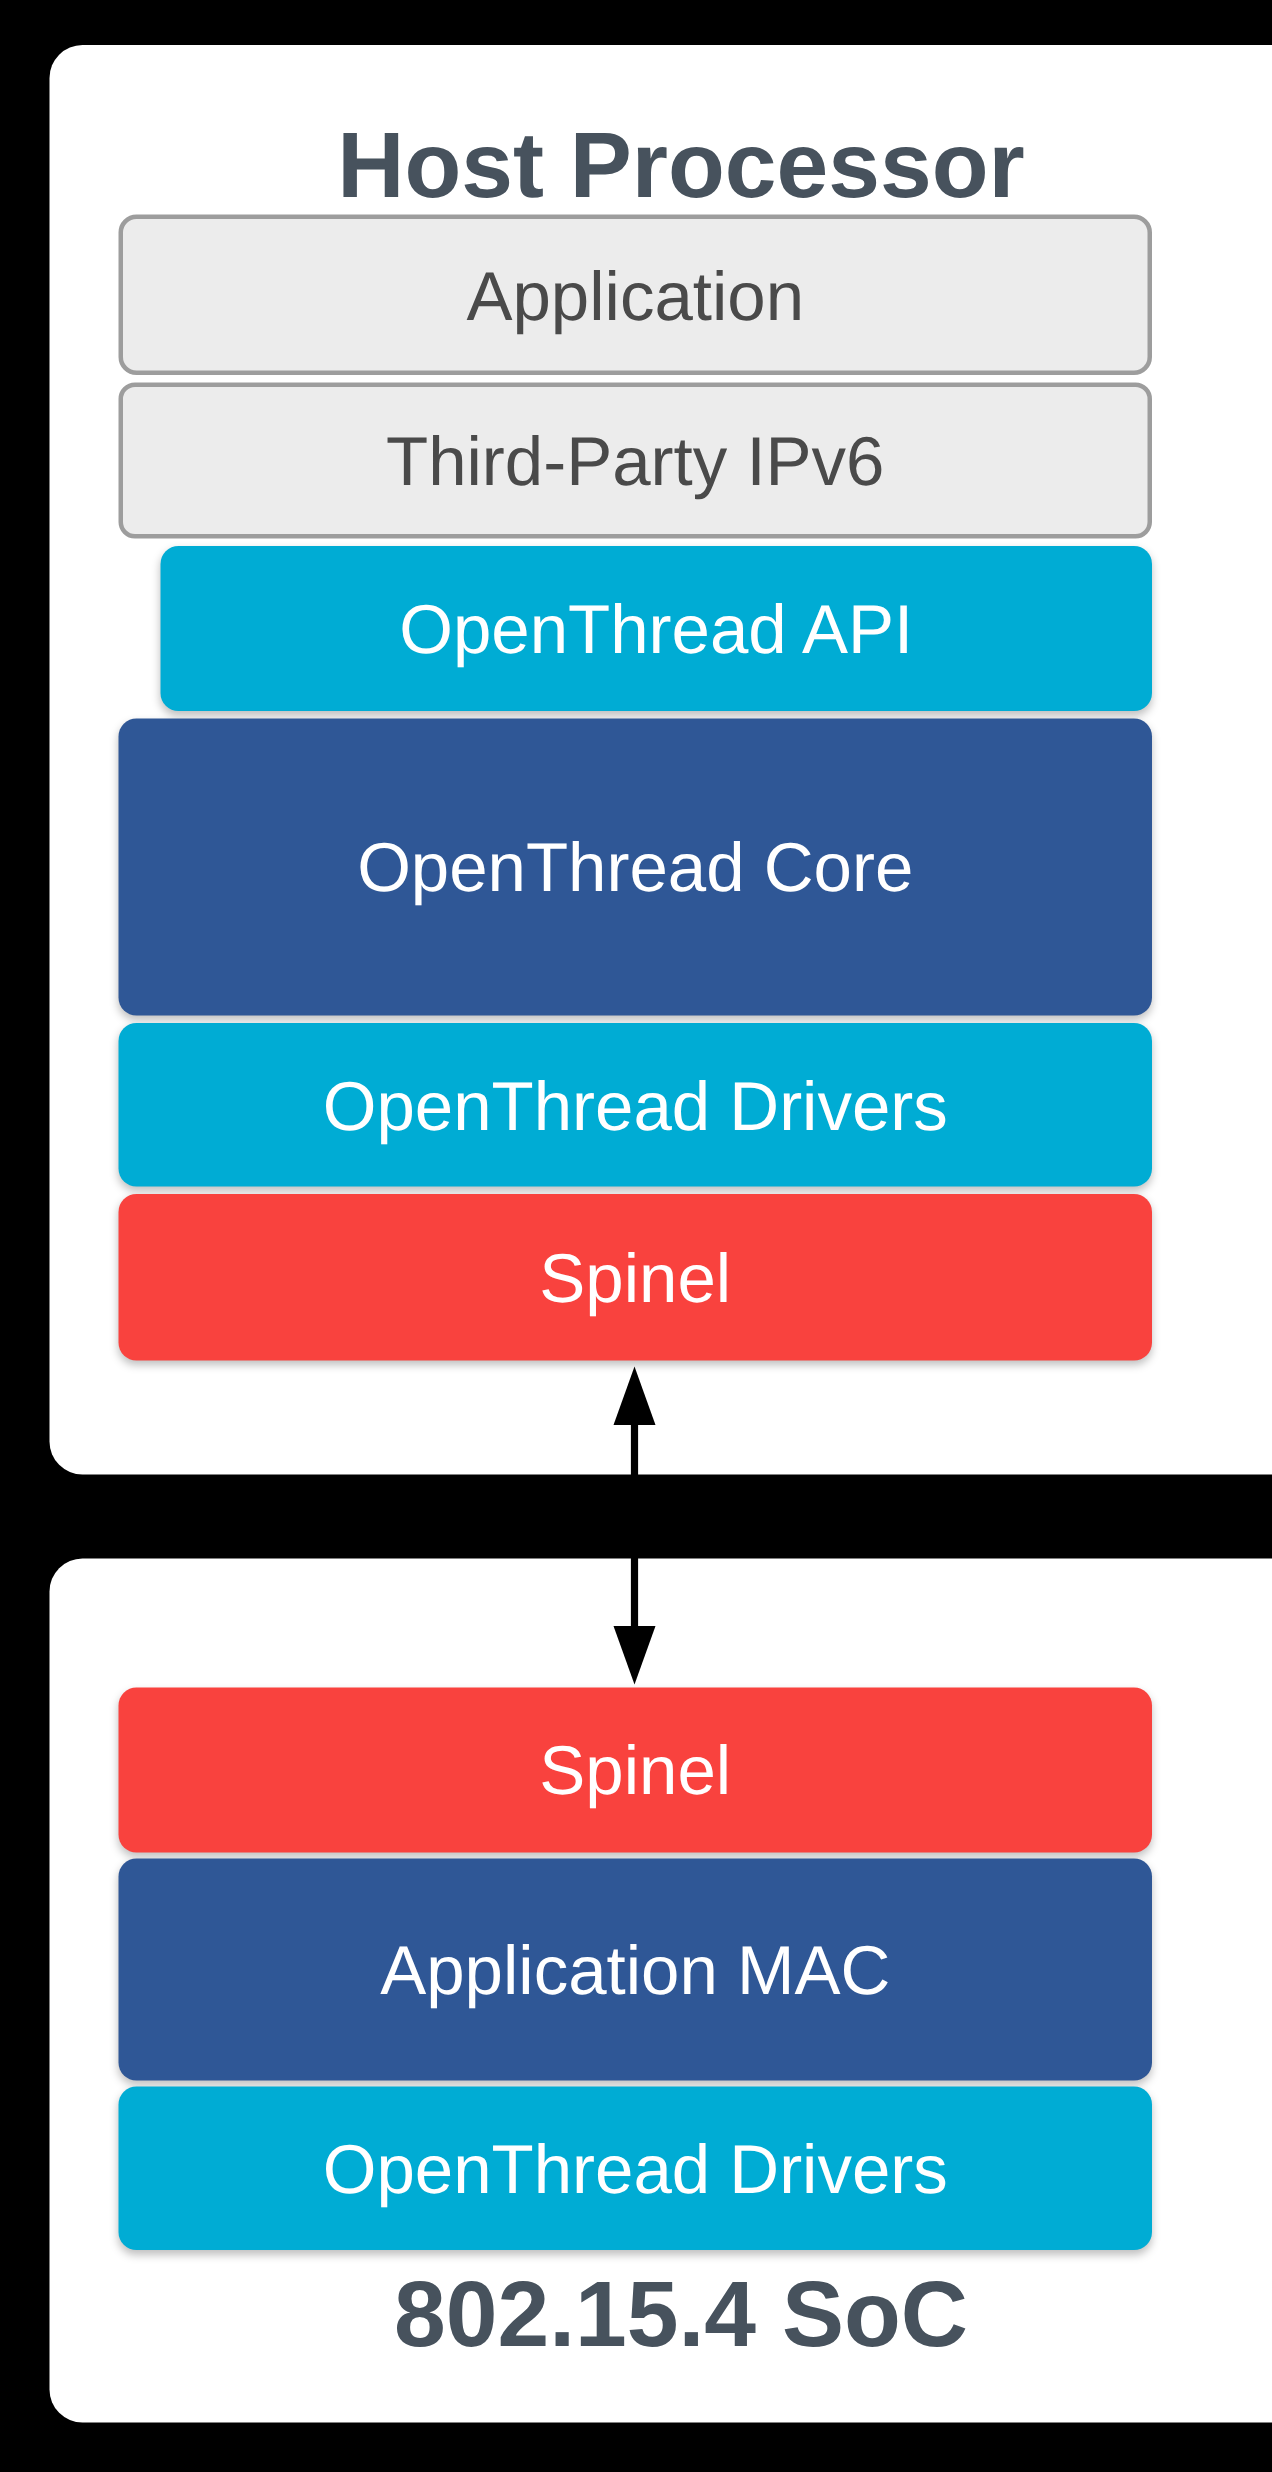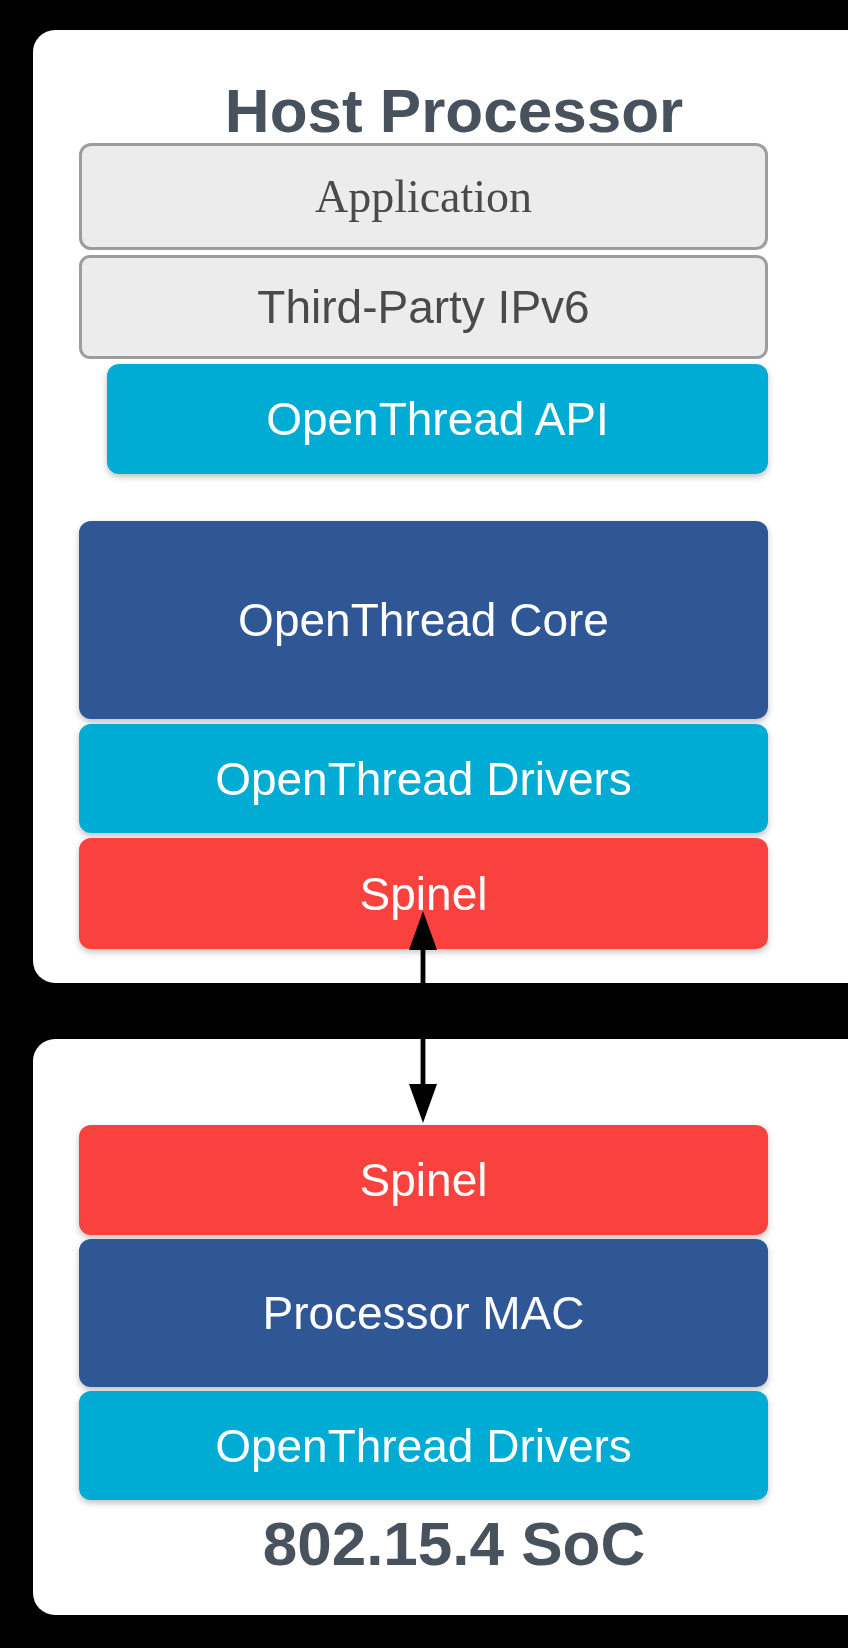--- a/index.html
+++ b/index.html
@@ -38,24 +38,24 @@
   }
   .row.gray {
     background: var(--gray_fill, #ECECEC);
     border: 3px solid var(--gray_border, #9D9D9D);
     color: var(--gray_text, #4A4A4A);
   }
   .row.cyan { background: var(--cyan, #00ACD4); color: #fff; box-shadow: 0 3px 6px rgba(0,0,0,0.25); }
   .row.blue { background: var(--blue, #2F5796); color: #fff; box-shadow: 0 3px 6px rgba(0,0,0,0.25); }
   .row.red  { background: var(--red,  #F9423E); color: #ffffff; box-shadow: 0 3px 6px rgba(0,0,0,0.25); }
 
-  .h-app    { height: 107px; font-family: Liberation Serif, serif; }
+  .h-app    { height: 107px; }
   .h-tp     { height: 104px; border-radius: 11px; }
   .h-api    { height: 110px; margin-left: 28px; }
-  .h-core   { height: 198px; margin-top: 42px; }
+  .h-core   { height: 198px; }
   .h-drv    { height: 109px; }
   .h-spinel { height: 111px; }
 
   .h-spinel2 { height: 110px; }
   .h-mac     { height: 148px; }
   .h-drv2    { height: 109px; }
 
   #link-arrow {
     position: absolute; left: 406px; top: 910px; width: 34px; height: 214px;
     z-index: 5;
@@ -78,17 +78,17 @@
 
 <svg id="link-arrow" viewBox="0 0 34 214" xmlns="http://www.w3.org/2000/svg" aria-hidden="true">
   <polygon points="17,1 31,40 3,40" fill="#000000"></polygon>
   <rect x="14.6" y="38" width="4.8" height="138" fill="#000000"></rect>
   <polygon points="17,213 31,174 3,174" fill="#000000"></polygon>
 </svg>
 
 <div id="soc-box" class="container">
   <div id="soc-rows" class="rows">
     <div class="row red h-spinel2">Spinel</div>
-    <div class="row blue h-mac">Processor MAC</div>
+    <div class="row blue h-mac">Application MAC</div>
     <div class="row cyan h-drv2">OpenThread Drivers</div>
   </div>
   <div id="soc-title" class="box-title">802.15.4 SoC</div>
 </div>
 
 </body></html>

